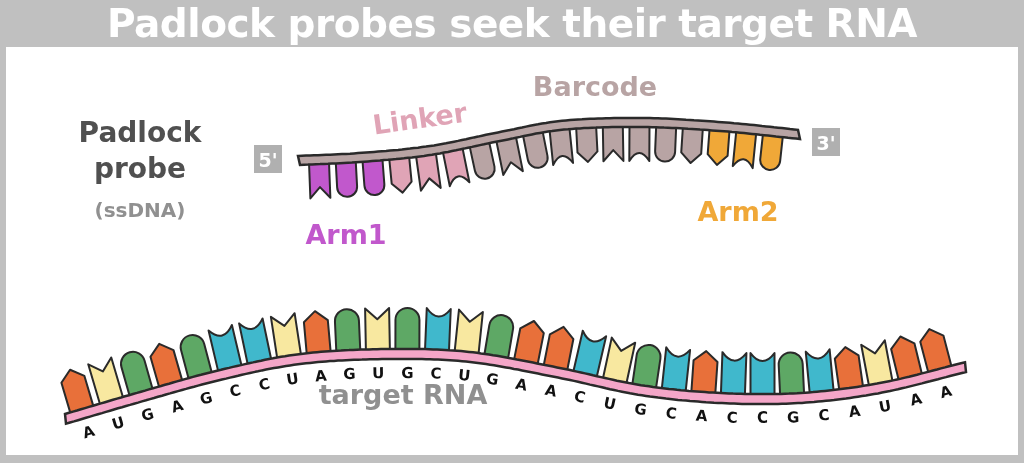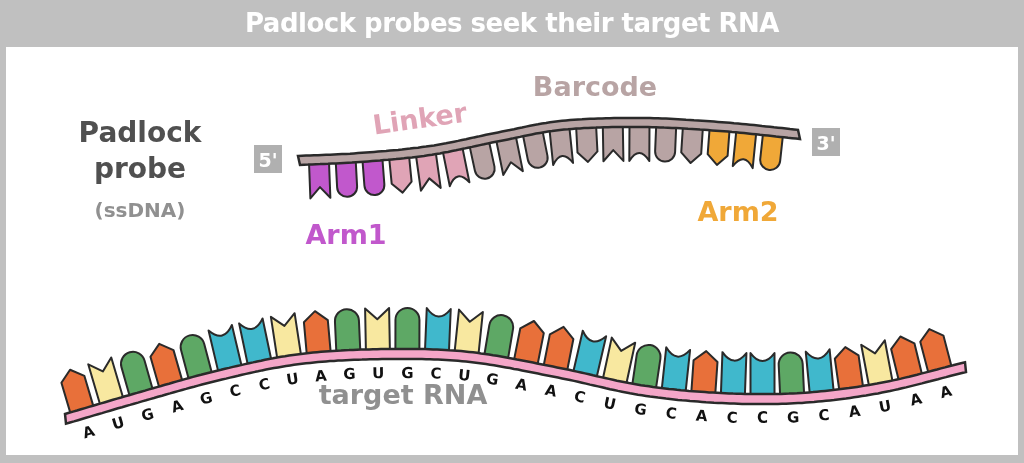--- a/index.html
+++ b/index.html
@@ -3,21 +3,21 @@
 <meta charset="utf-8">
 <style>
   html, body { margin: 0; padding: 0; }
   body {
     width: 1024px; height: 463px; background: #c0c0c0;
     font-family: "DejaVu Sans", sans-serif; position: relative; overflow: hidden;
   }
   .title {
     position: absolute; left: 0; top: 0; width: 1024px; height: 46px;
     display: flex; align-items: center; justify-content: center;
-    color: #ffffff; font-weight: bold; font-size: 26px; letter-spacing: -0.5px;
+    color: #ffffff; font-weight: bold; font-size: 39px; letter-spacing: -0.5px;
   }
   .panel {
     position: absolute; left: 6px; top: 47px; width: 1012px; height: 408px;
     background: #ffffff;
   }
   svg { position: absolute; left: 0; top: 0; }
   .lbl { font-family: "DejaVu Sans", sans-serif; font-weight: bold; }
 </style>
 </head>
 <body>

